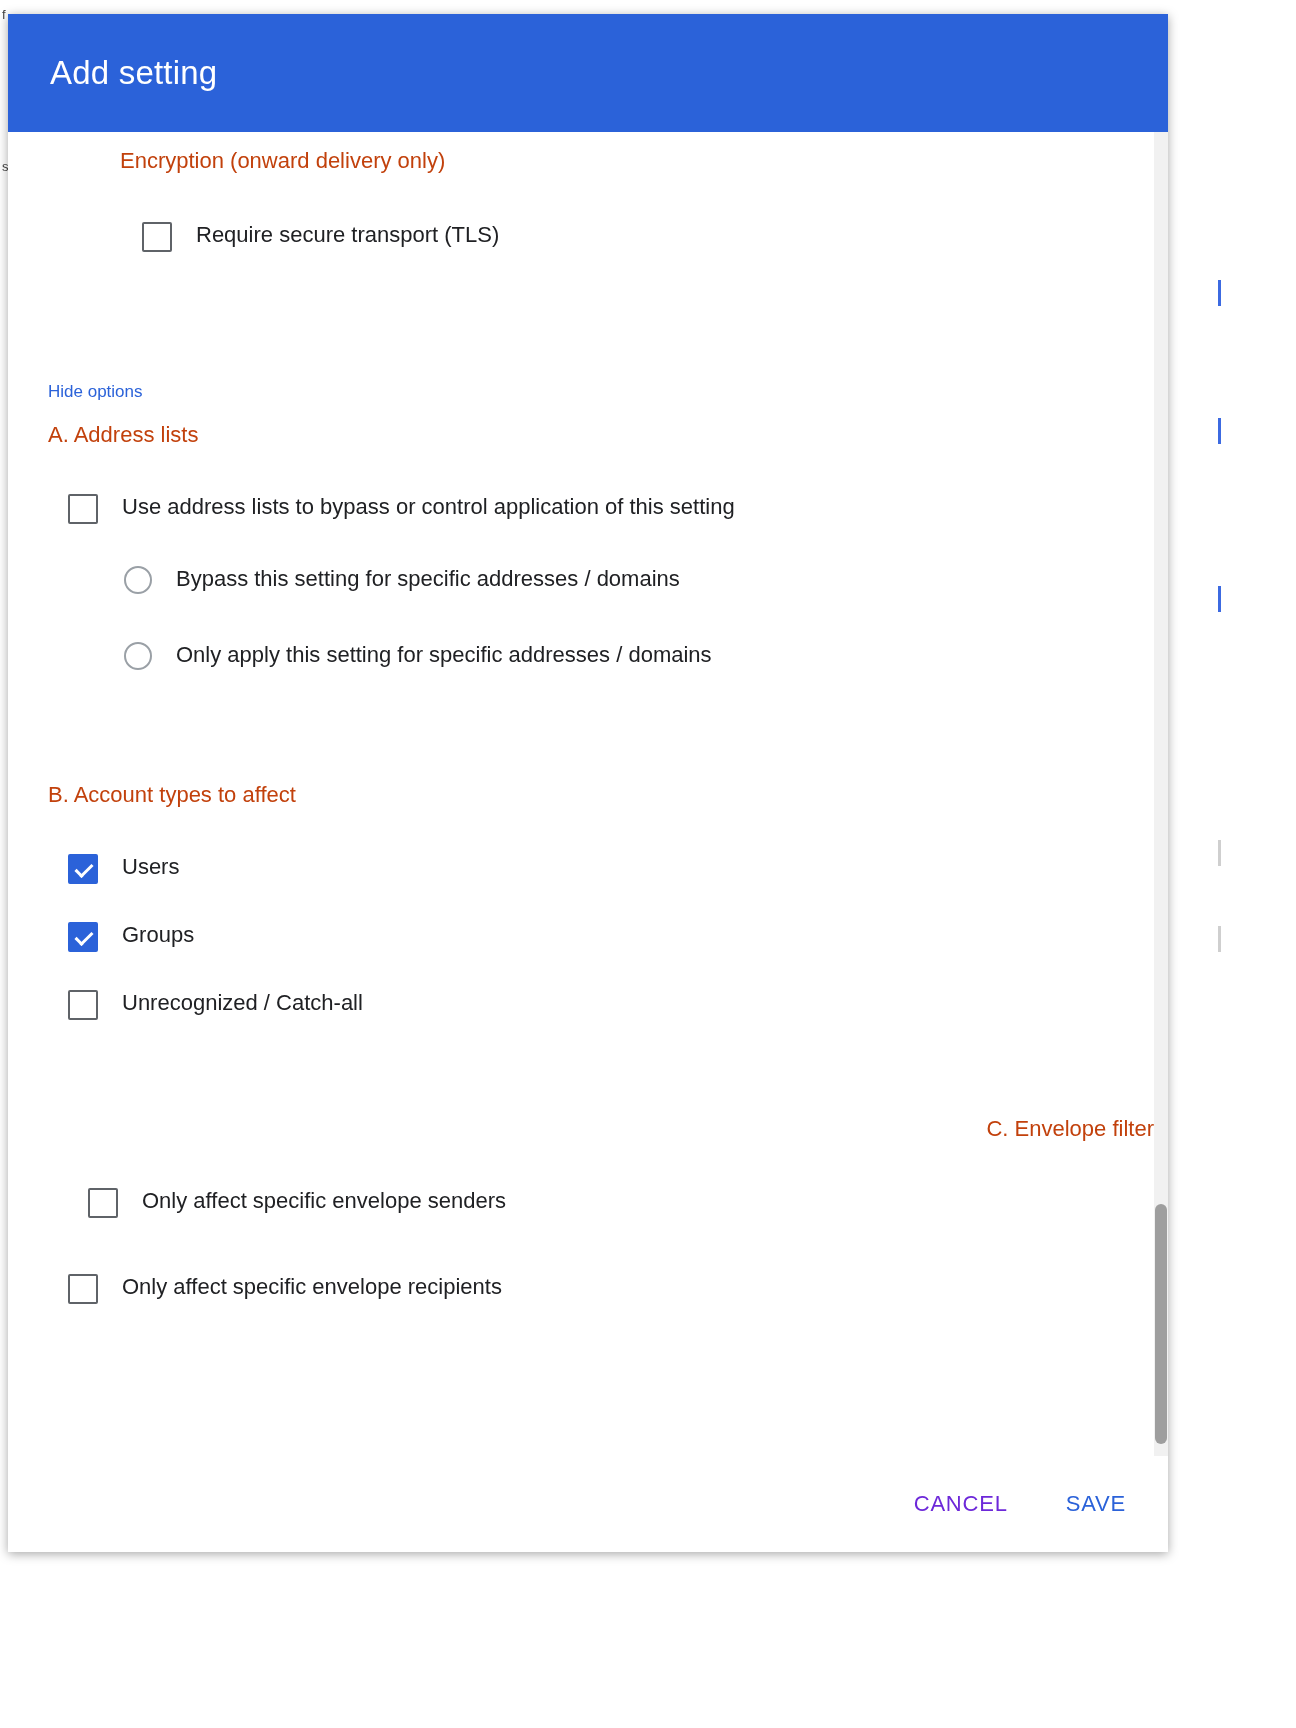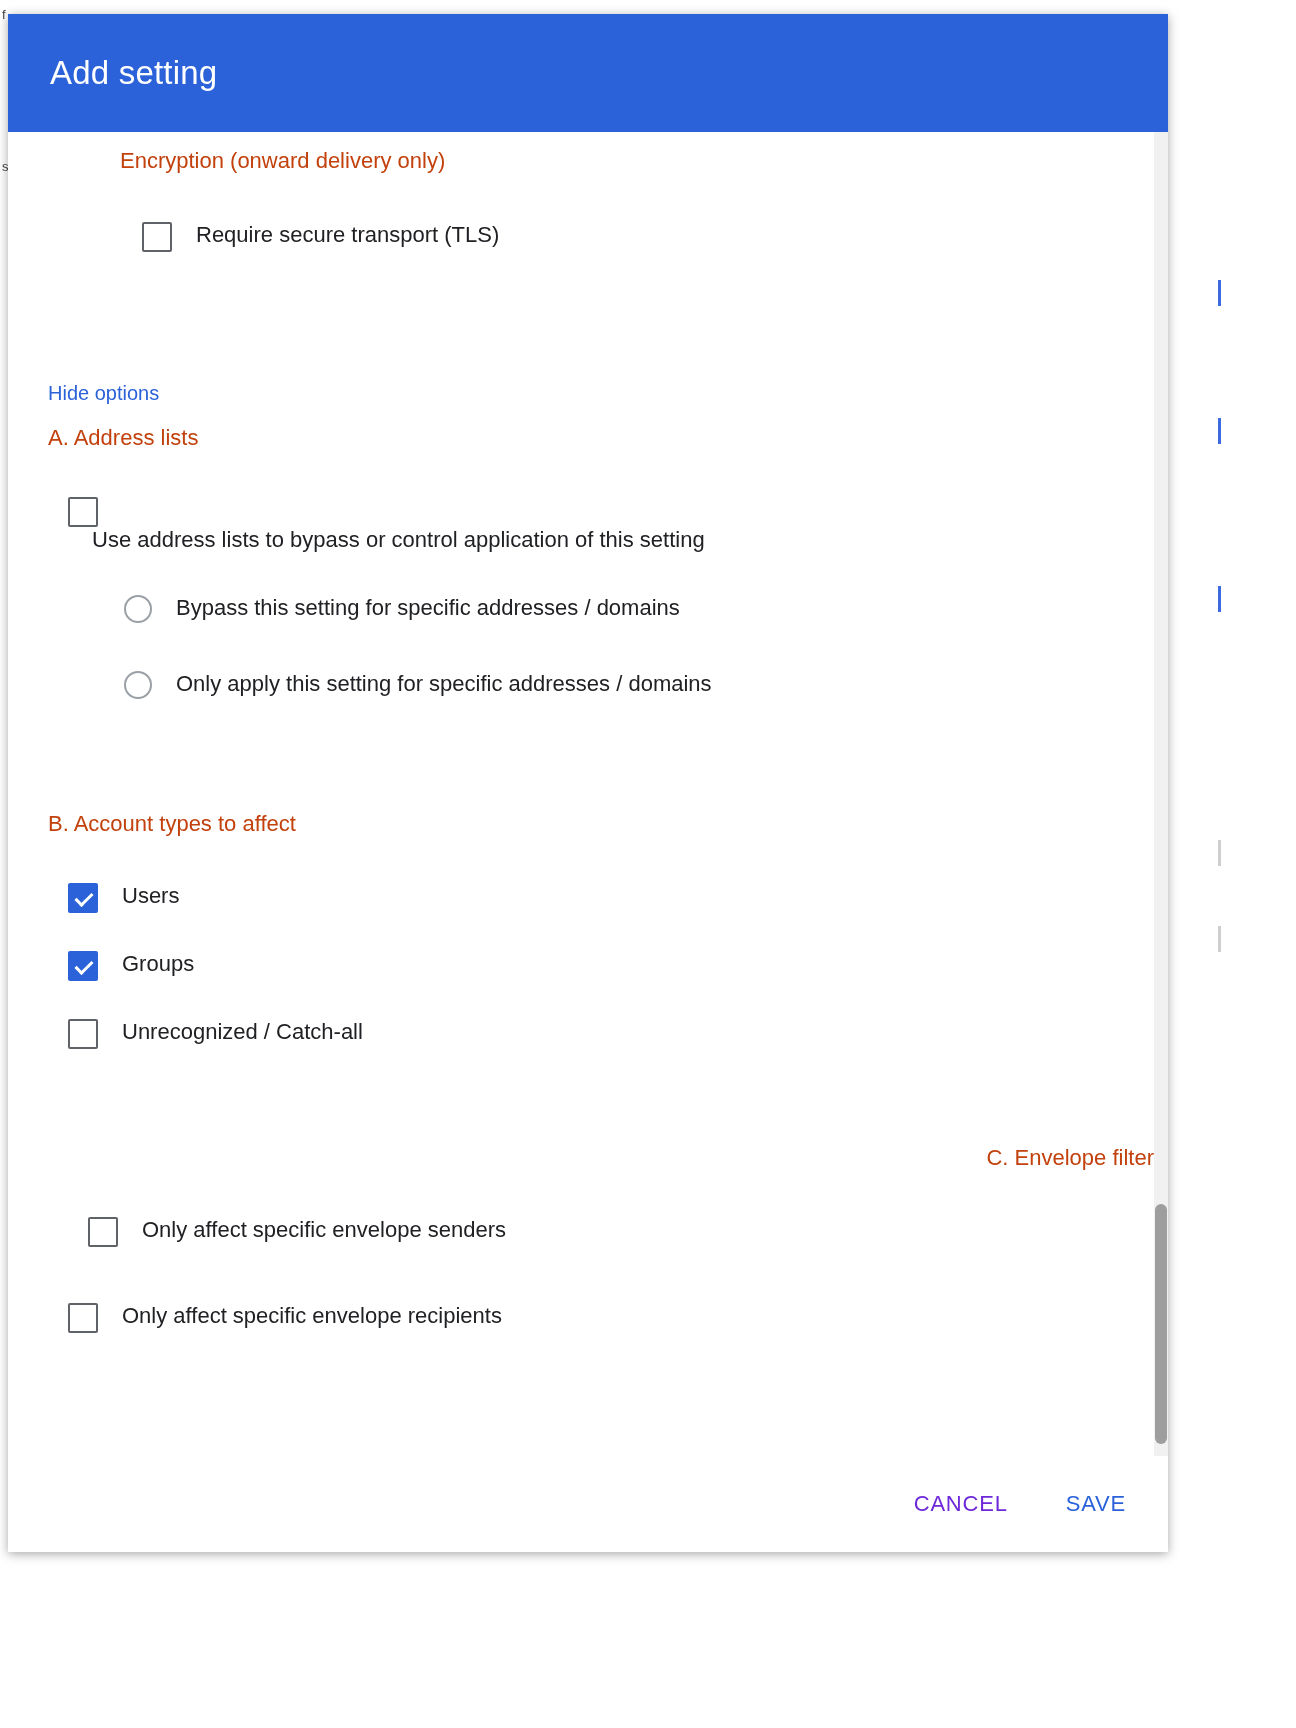--- a/index.html
+++ b/index.html
@@ -149,21 +149,21 @@
   }
 
   .opt-label {
     font-size: 22px;
     color: #202124;
     margin-left: 24px;
     white-space: nowrap;
   }
 
   .link {
-    font-size: 20px;
+    font-size: 17px;
     color: #2b62d9;
     cursor: pointer;
   }
 
   .footer {
     flex: 0 0 auto;
     height: 96px;
     display: flex;
     align-items: center;
     justify-content: flex-end;
@@ -233,21 +233,21 @@
 
       <div class="row" style="margin:48px 0 0 134px;">
         <span class="cb"></span>
         <span class="opt-label">Require secure transport (TLS)</span>
       </div>
 
       <div class="link" style="margin:130px 0 0 40px;">Hide options</div>
 
       <div class="section-label" style="margin:20px 0 0 40px;">A. Address lists</div>
 
-      <div class="row" style="margin:46px 0 8px 60px;flex-direction:column;">
+      <div class="row" style="margin:46px 0 8px 60px;">
         <span class="cb"></span>
         <span class="opt-label">Use address lists to bypass or control application of this setting</span>
       </div>
 
       <div class="row" style="margin:42px 0 0 116px;">
         <span class="rb"></span>
         <span class="opt-label">Bypass this setting for specific addresses / domains</span>
       </div>
 
       <div class="row" style="margin:48px 0 0 116px;">

